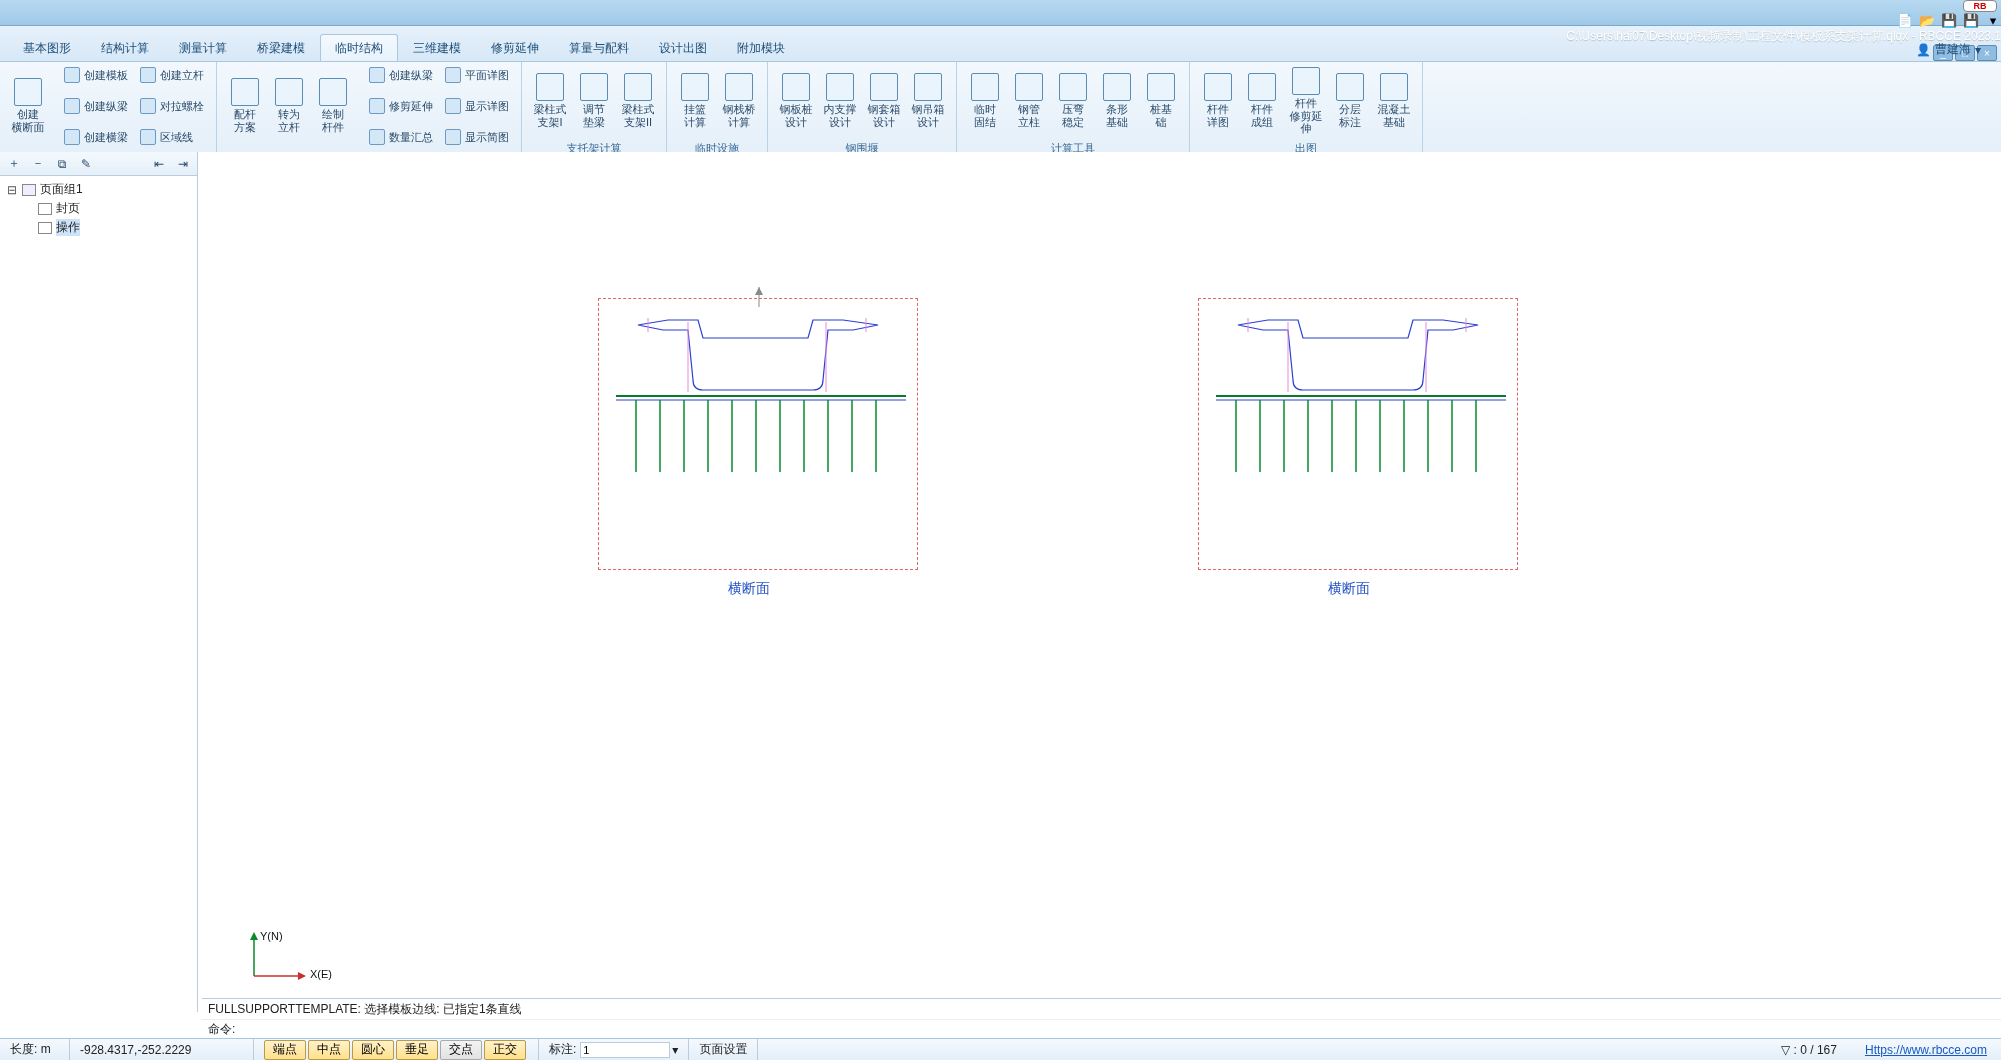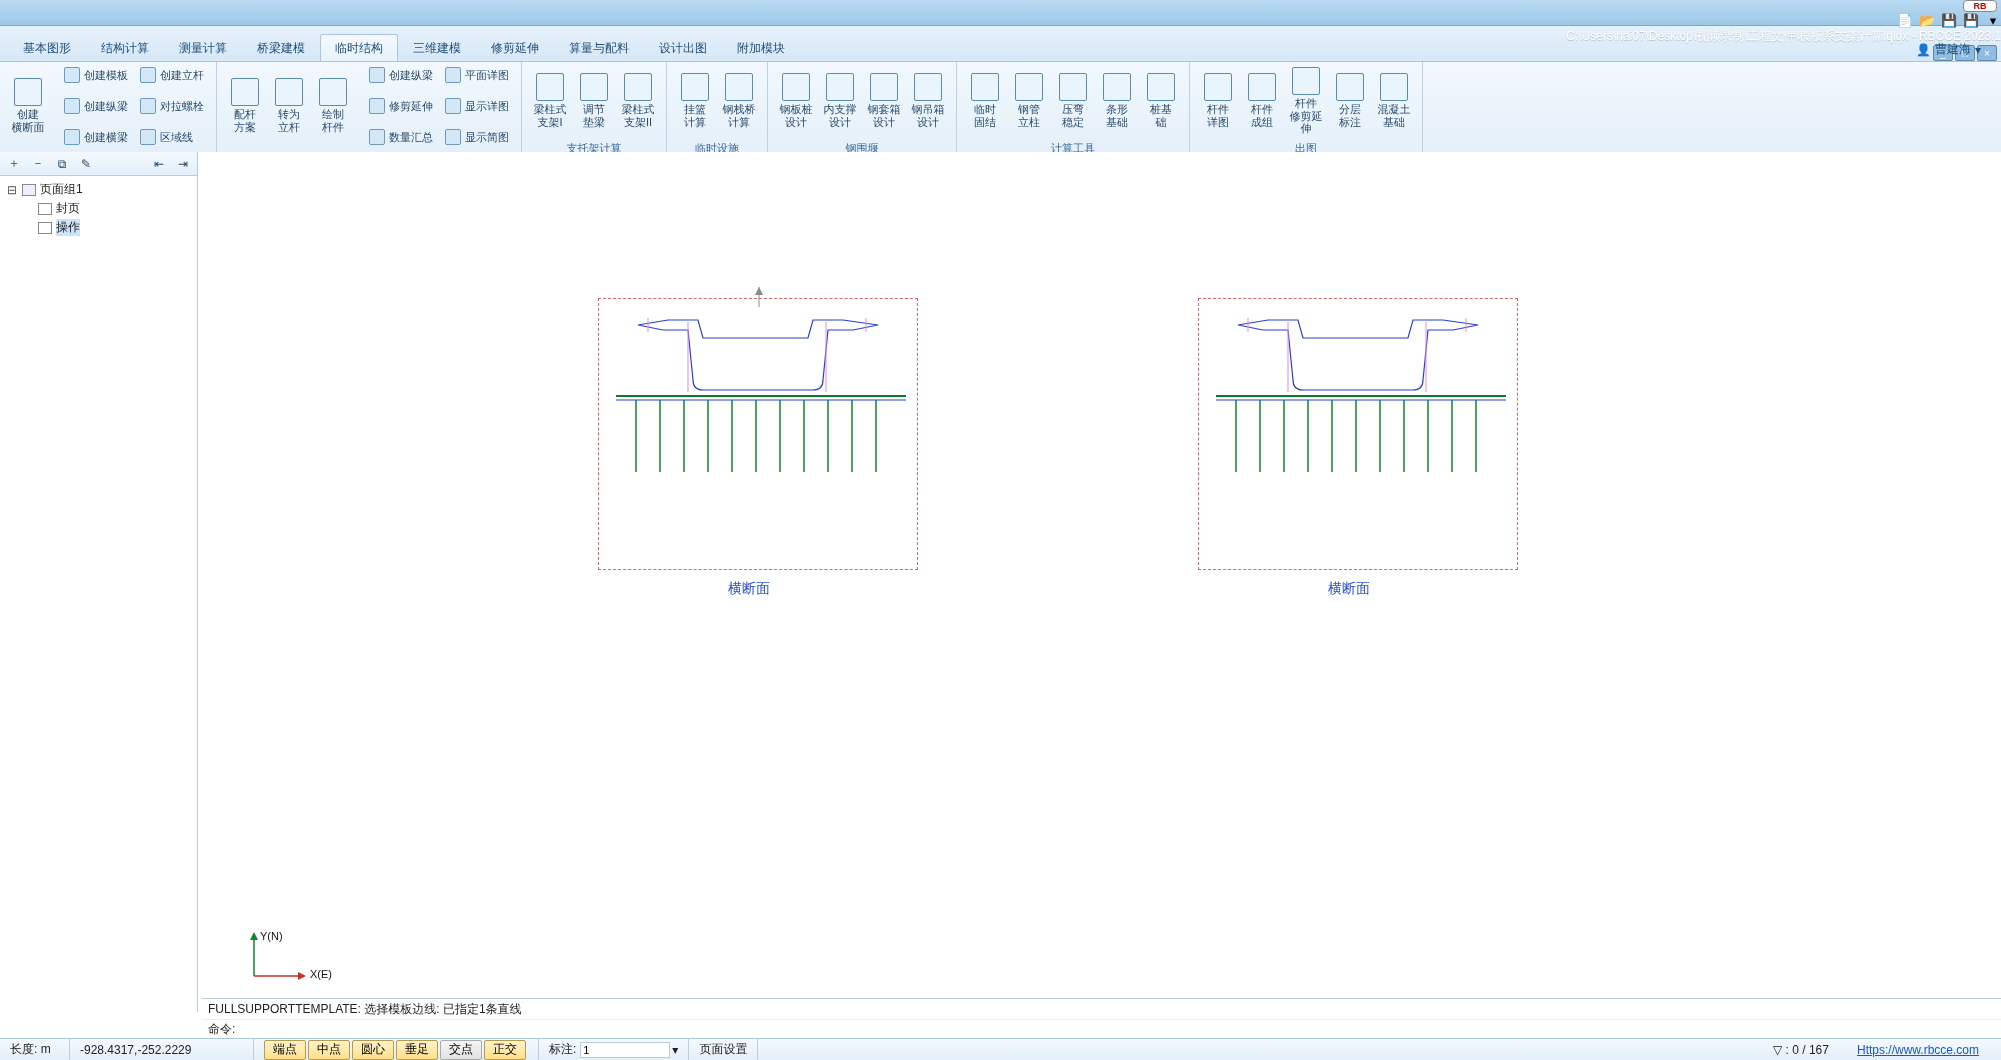--- a/index.html
+++ b/index.html
@@ -56,21 +56,21 @@
 
 .cmdrow { position:absolute; left:202px; right:0; bottom:22px; height:40px; border-top:1px solid #bcd; background:#fff; font-size:12px; display:flex; flex-direction:column; }
 .cmdrow .hist { flex:1; padding:2px 6px; color:#222; border-bottom:1px solid #eee; overflow:hidden; }
 .cmdrow .prompt { height:18px; display:flex; align-items:center; padding:0 6px; color:#222; }
 .cmdrow .prompt input { flex:1; border:none; outline:none; font-size:12px; margin-left:4px; }
 .status { position:absolute; left:0; right:0; bottom:0; height:22px; background:linear-gradient(#f4f9fe,#e4eff9); border-top:1px solid #a8c8e2; display:flex; align-items:center; font-size:12px; color:#222; }
 .status .cell { padding:0 10px; border-right:1px solid #bcd; height:100%; display:flex; align-items:center; }
 .snapbtns { display:flex; gap:0; }
 .snapbtns button { height:20px; padding:0 8px; border:1px solid #b89a4a; background:linear-gradient(#fff2cc,#ffe08a); font-size:12px; cursor:pointer; margin-right:2px; border-radius:2px; }
 .snapbtns button.gray { background:linear-gradient(#f4f4f4,#e2e2e2); border-color:#aaa; }
-.status .lnk { color:#1a58c4; text-decoration:underline; margin-left:auto; margin-right:18px; cursor:pointer; }
+.status .lnk { color:#1a58c4; text-decoration:underline; margin-left:auto; margin-right:10px; cursor:pointer; }
 .status input[type=text] { width:90px; border:1px solid #bcd; height:16px; font-size:11px; padding:0 2px; }
 </style>
 </head>
 <body>
 
 <div class="titlebar">
   <div class="logo">RB</div>
   <div class="qat">
     <span>📄</span>
     <span>📂</span>

